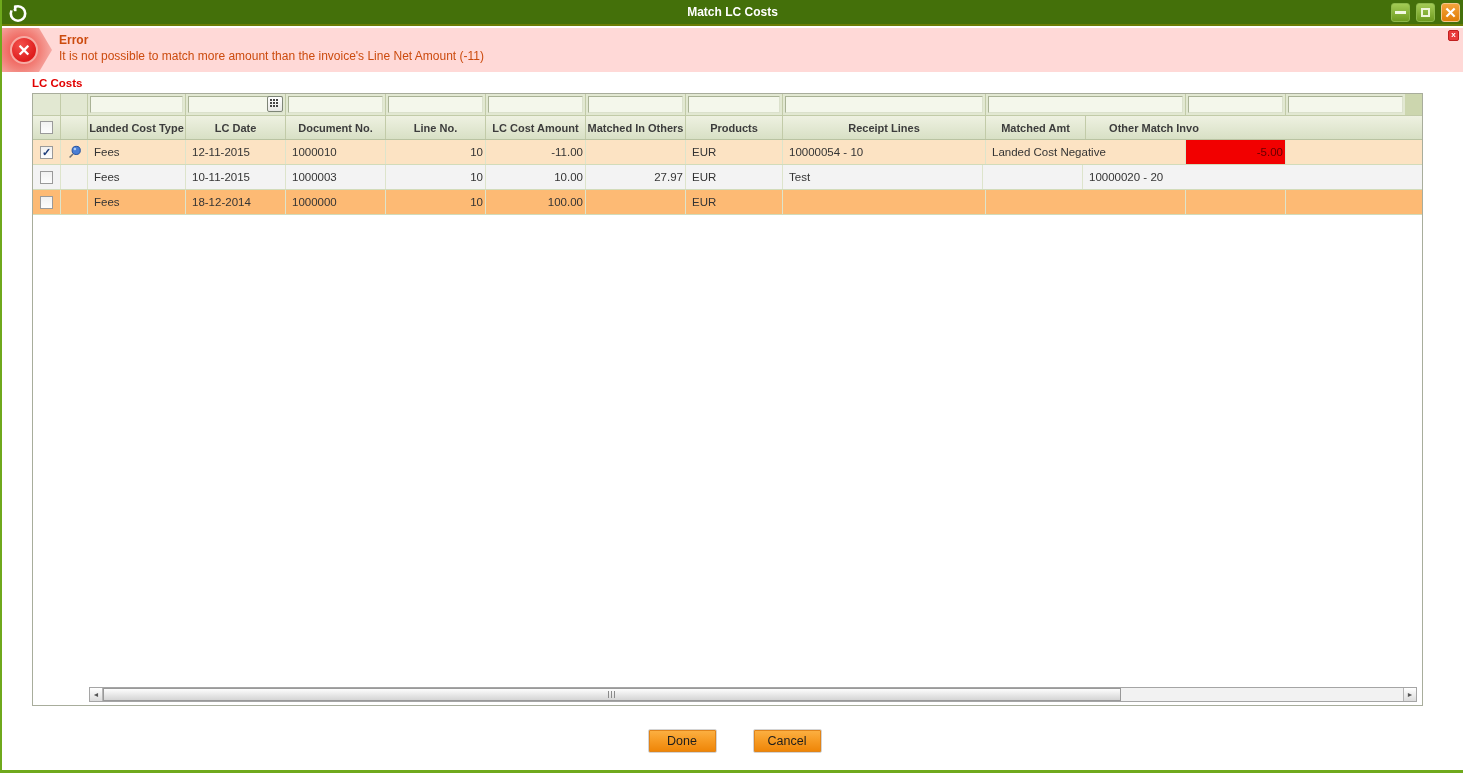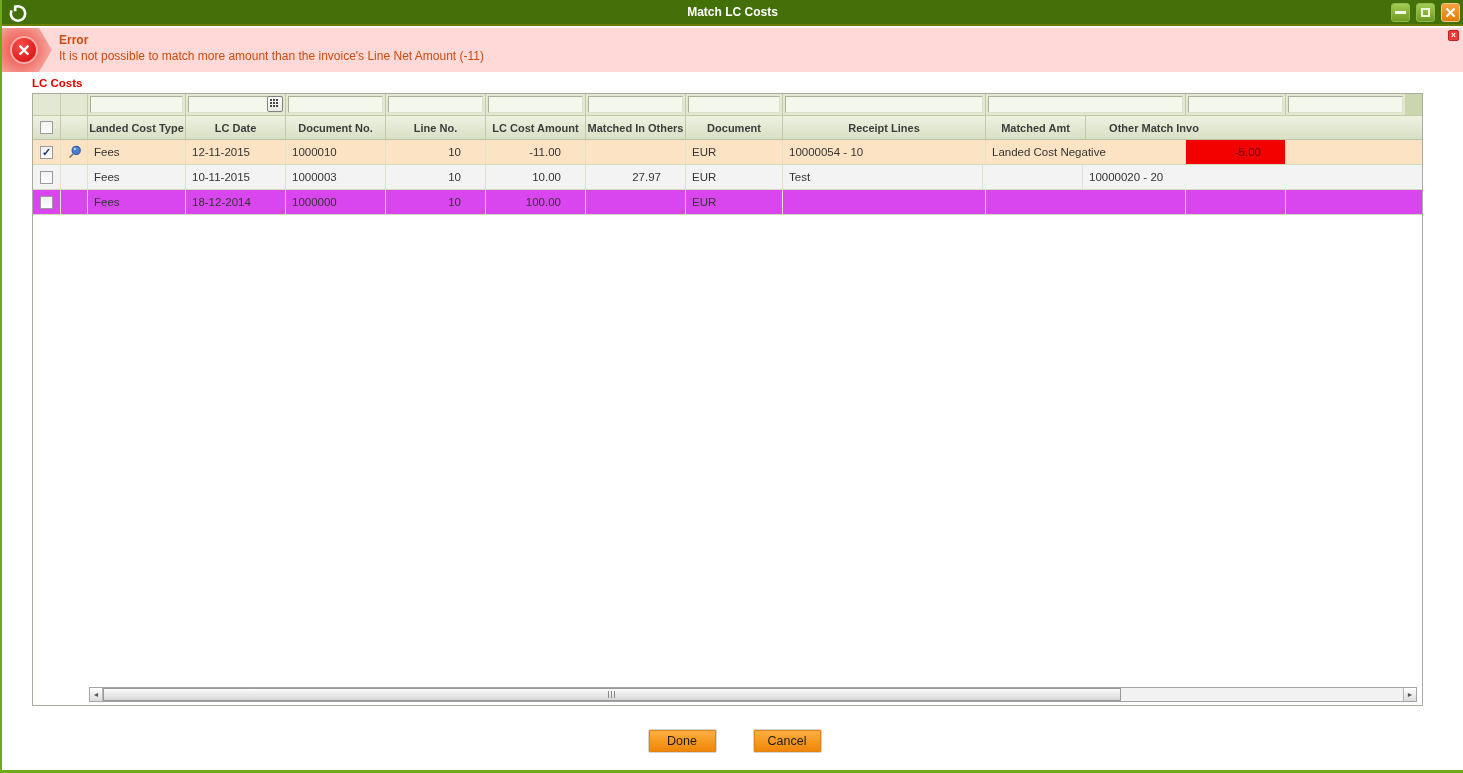--- a/index.html
+++ b/index.html
@@ -50,21 +50,21 @@
   .err-close {
     position: absolute; right: 4px; top: 2px; width: 11px; height: 11px; border-radius: 2px;
     background: #e93b3b; border: 1px solid #c02020; color: #fff; font-size: 8px; line-height: 8px;
     font-weight: bold; text-align: center; cursor: pointer;
   }
   
   .section-label { position: absolute; left: 30px; top: 77px; color: #e10000; font-weight: bold; font-size: 11.5px; }
   
   .grid {
     position: absolute; left: 30px; top: 93px; width: 1391px; height: 613px;
-    border: 1px solid #a8ad9c; background: #d946ef; display: flex; flex-direction: column;
+    border: 1px solid #a8ad9c; background: #fdba74; display: flex; flex-direction: column;
   }
   .frow { display: flex; height: 22px; background: #e6ecd6; border-bottom: 1px solid #c2cba8; }
   .fcell { border-right: 1px solid #c2cba8; height: 100%; background:#e2e8d2; position: relative; }
   .finput {
     position: absolute; left: 2px; top: 2px; right: 2px; bottom: 2px;
     background: #f4f7eb; border: 1px solid #a9b295; border-bottom-color:#dbe1cc; border-right-color:#dbe1cc;
   }
   .fcell.plain { background: #e2e8d2; }
   .ffiller { position:absolute; top:0; bottom:0; right:0; width:17px; background:#ccd6ae; }
   .finput-short { right: 19px; }
@@ -83,21 +83,21 @@
     display: flex; align-items: center; justify-content: center; cursor: pointer;
   }
   .drow { display: flex; height: 25px; border-bottom: 1px solid #d2dbba; font-size: 11.5px; color: #343434; }
   .drow.sel { background: #fce3c3; }
   .drow.alt { background: #f3f3f3; }
   .dcell {
     border-right: 1px solid #dde4cb; height: 100%;
     display: flex; align-items: center; overflow: hidden; white-space: nowrap;
   }
   .dcell.txt { padding-left: 6px; justify-content: flex-start; }
-  .dcell.num { padding-right: 24px; justify-content: flex-end; }
+  .dcell.num { padding-right: 2px; justify-content: flex-end; }
   .dcell.ctr { justify-content: center; }
   .dcell.errcell { background: #f20000; color: #660000; }
   .checkbox {
     width: 13px; height: 13px; border: 1px solid #9a9a9a; background: linear-gradient(#f1f1f1,#fdfdfd);
     display: flex; align-items: center; justify-content: center;
     font-size: 11px; line-height: 11px; color: #1f3d7a; font-weight: bold; cursor: pointer;
   }
   .grid-empty { flex: 1; background: #fff; }
   
   .hscroll {
@@ -224,21 +224,21 @@
       <div class="hcell" style="width:28px">
           <div class="checkbox"></div>
         </div>
       <div class="hcell" style="width:27px"></div>
       <div class="hcell" style="width:98px">Landed Cost Type</div>
       <div class="hcell" style="width:100px">LC Date</div>
       <div class="hcell" style="width:100px">Document No.</div>
       <div class="hcell" style="width:100px">Line No.</div>
       <div class="hcell" style="width:100px">LC Cost Amount</div>
       <div class="hcell" style="width:100px">Matched In Others</div>
-      <div class="hcell" style="width:97px">Document</div>
+      <div class="hcell" style="width:97px">Products</div>
       <div class="hcell" style="width:203px">Receipt Lines</div>
       <div class="hcell" style="width:100px">Matched Amt</div>
       <div class="hcell" style="width:136px;border-right:none">Other Match Invo</div>
     </div>
 
     <div class="drow sel">
       <div class="dcell ctr" style="width:28px">
           <div class="checkbox">
             <span>✓</span>
           </div>

